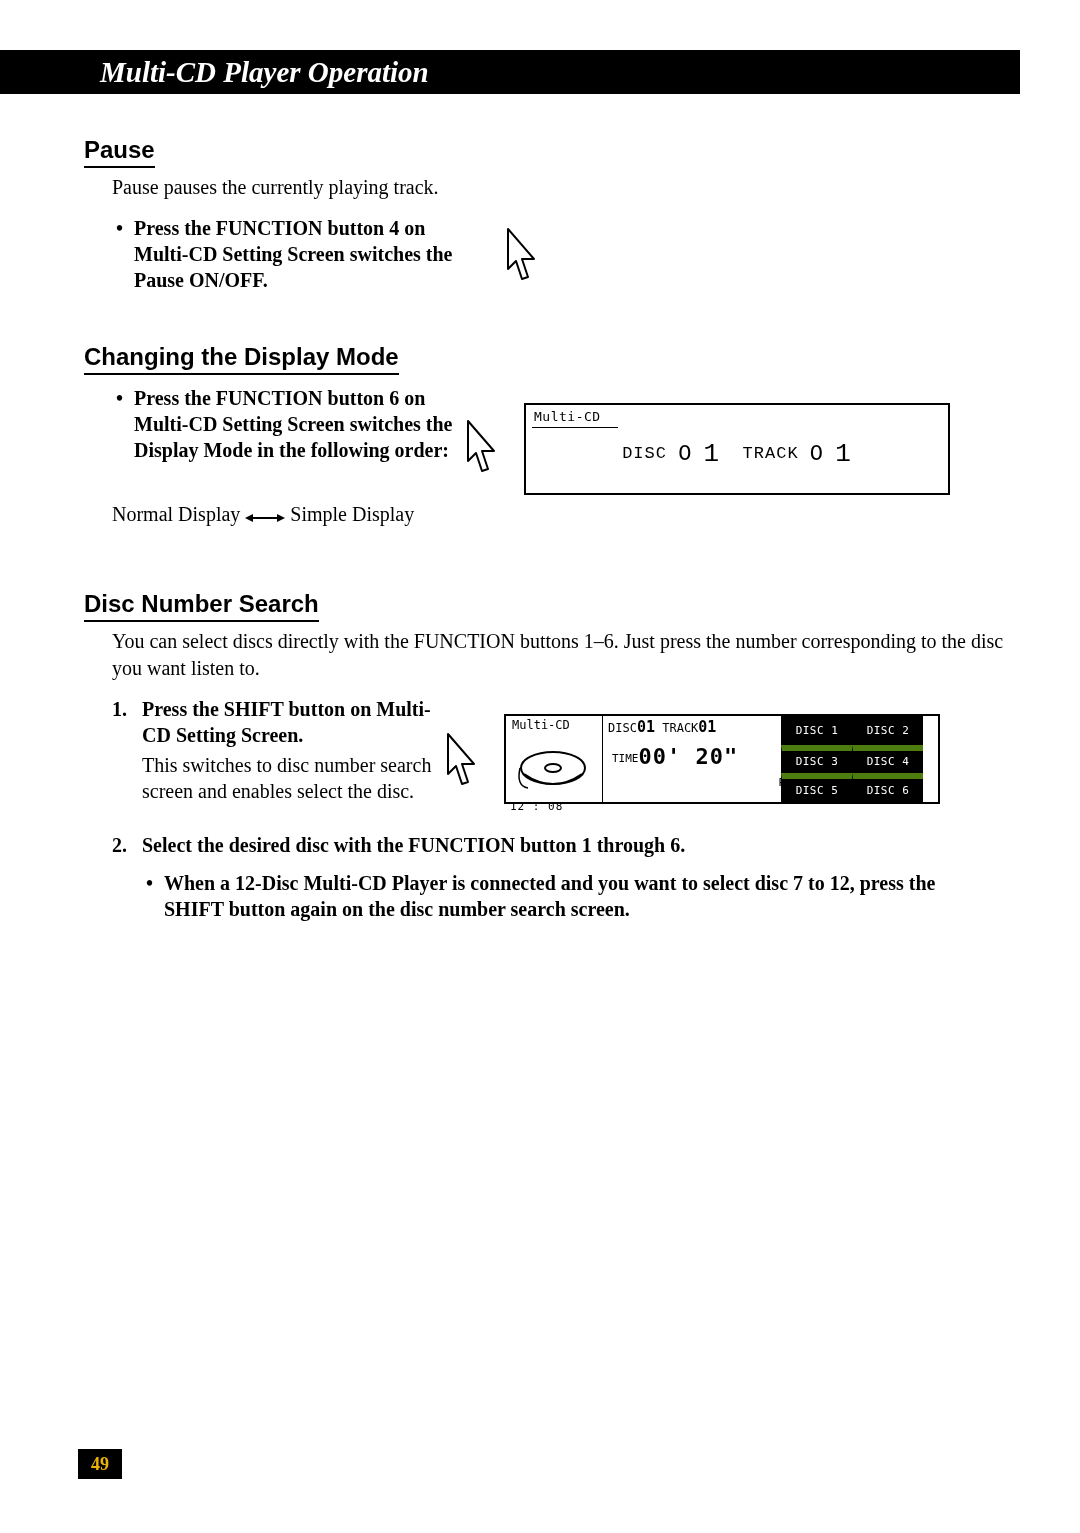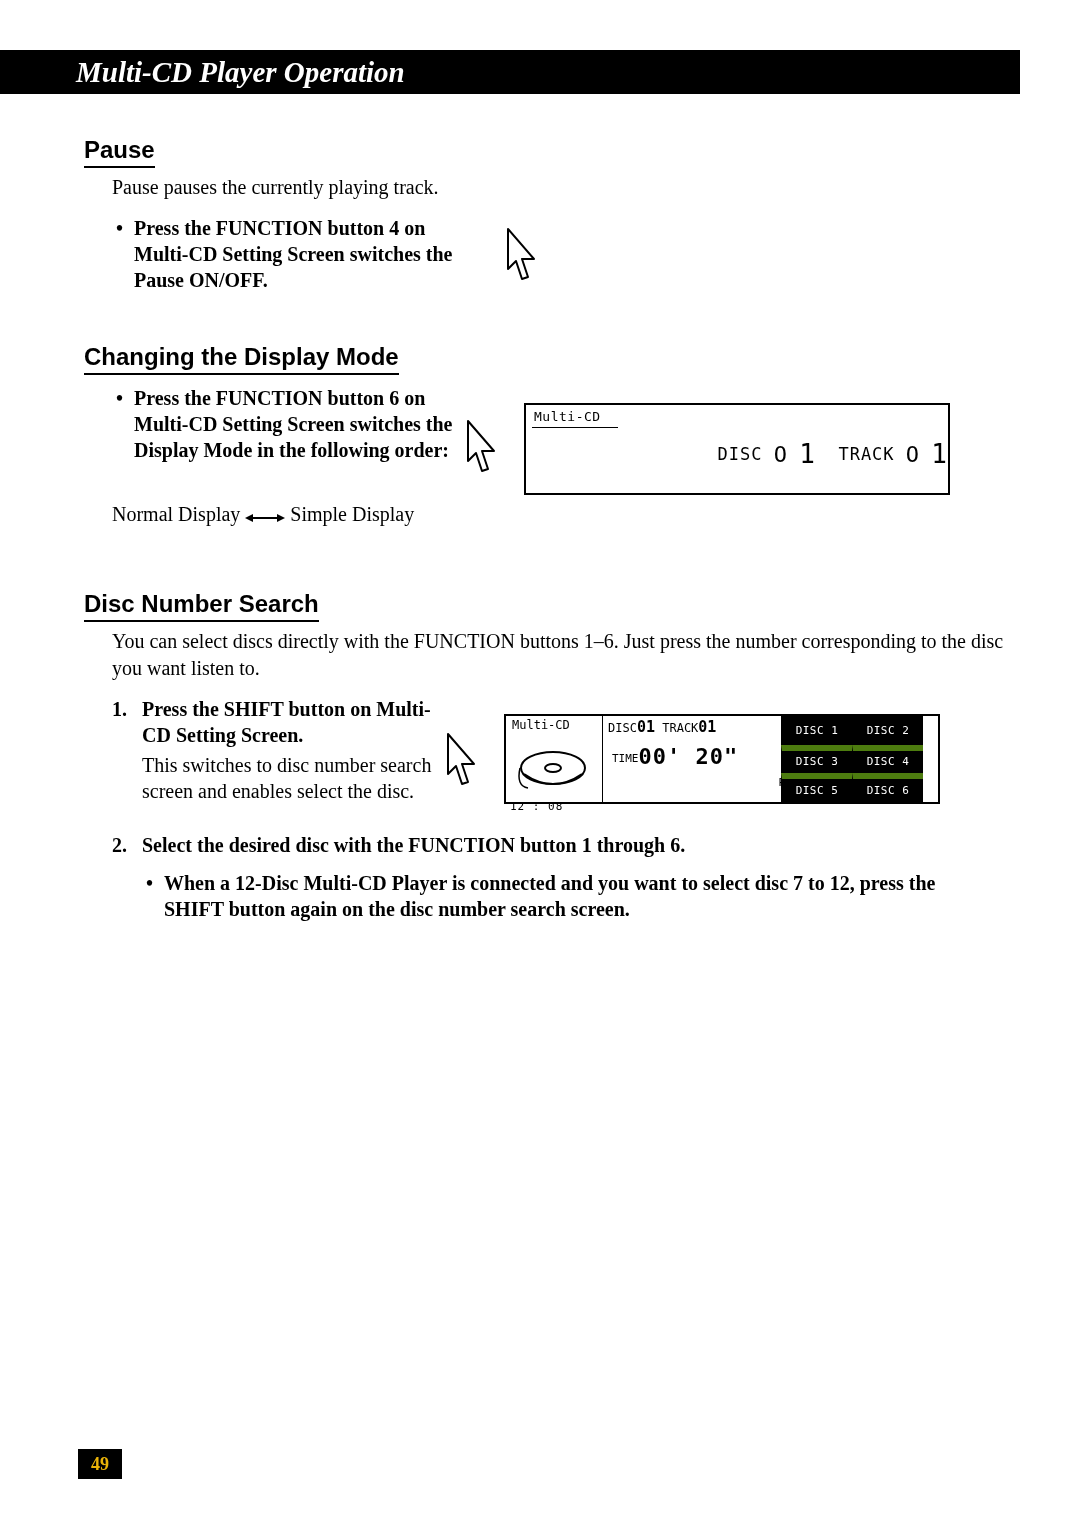--- a/index.html
+++ b/index.html
@@ -1,19 +1,19 @@
 <!DOCTYPE html>
 <html><head>
 <meta charset="utf-8">
 <style>
   * { box-sizing: border-box; margin: 0; padding: 0; }
   html, body { width: 1080px; height: 1533px; background: #fff; font-family: "Times New Roman", Times, serif; color: #000; }
   .page { position: relative; width: 1080px; height: 1533px; padding: 58px 70px 60px 84px; }
 
-  .title-bar { position: absolute; left: 0; top: 50px; width: 1020px; height: 44px; background: #000; color: #fff; font-style: italic; font-weight: bold; font-size: 29px; line-height: 44px; padding-left: 76px; font-family: "Times New Roman", Times, serif; }
+  .title-bar { position: absolute; left: 0; top: 50px; width: 1020px; height: 44px; background: #000; color: #fff; font-style: italic; font-weight: bold; font-size: 29px; line-height: 44px; padding-left: 100px; font-family: "Times New Roman", Times, serif; }
 
   .content { margin-top: 60px; }
 
   .sec-head { font-family: Arial, Helvetica, sans-serif; font-weight: bold; font-size: 24px; border-bottom: 2px solid #000; display: inline-block; padding-bottom: 2px; margin-top: 18px; }
 
   .body-text { font-size: 20px; line-height: 1.35; margin-left: 28px; margin-top: 6px; max-width: 880px; }
 
   .row { display: flex; align-items: flex-end; }
   .left-col { flex: 0 0 370px; }
   .right-col { flex: 1; }
@@ -29,21 +29,21 @@
 
   
   .touch-pointer { position: relative; top: 4px; }
   .touch-pointer svg { display: block; }
 
   
   .lcd { border: 2px solid #000; background: #fff; font-family: "Lucida Console", Monaco, monospace; position: relative; }
   .lcd1 { width: 426px; height: 92px; margin-left: 18px; }
   .lcd1-title { position: absolute; left: 8px; top: 4px; font-size: 13px; letter-spacing: 0.5px; }
   .lcd1-title-sep { position: absolute; left: 6px; right: 330px; top: 22px; border-top: 1px solid #000; }
-  .lcd1-main { position: absolute; left: 0; right: 0; top: 34px; text-align: right; font-size: 17px; letter-spacing: 1px; }
+  .lcd1-main { position: absolute; left: 0; right: 0; top: 34px; text-align: center; font-size: 17px; letter-spacing: 1px; font-family: Liberation Mono, monospace; }
   .lcd1-main .big { font-size: 26px; vertical-align: -3px; }
   .lcd1-main .bigO { font-size: 22px; vertical-align: -2px; }
 
   .lcd2 { width: 436px; height: 90px; margin-left: 18px; }
   .lcd2-title { position: absolute; left: 6px; top: 2px; font-size: 12px; }
   .lcd2-vsep { position: absolute; top: 0; bottom: 0; border-left: 1px solid #000; }
   .lcd2-cd-area { position: absolute; left: 4px; top: 22px; width: 86px; }
   .lcd2-mid { position: absolute; left: 100px; top: 0; width: 190px; }
   .lcd2-mid .line1 { position: absolute; left: 2px; top: 2px; font-size: 12px; }
   .lcd2-mid .line1 .num { font-size: 15px; font-weight: bold; }

